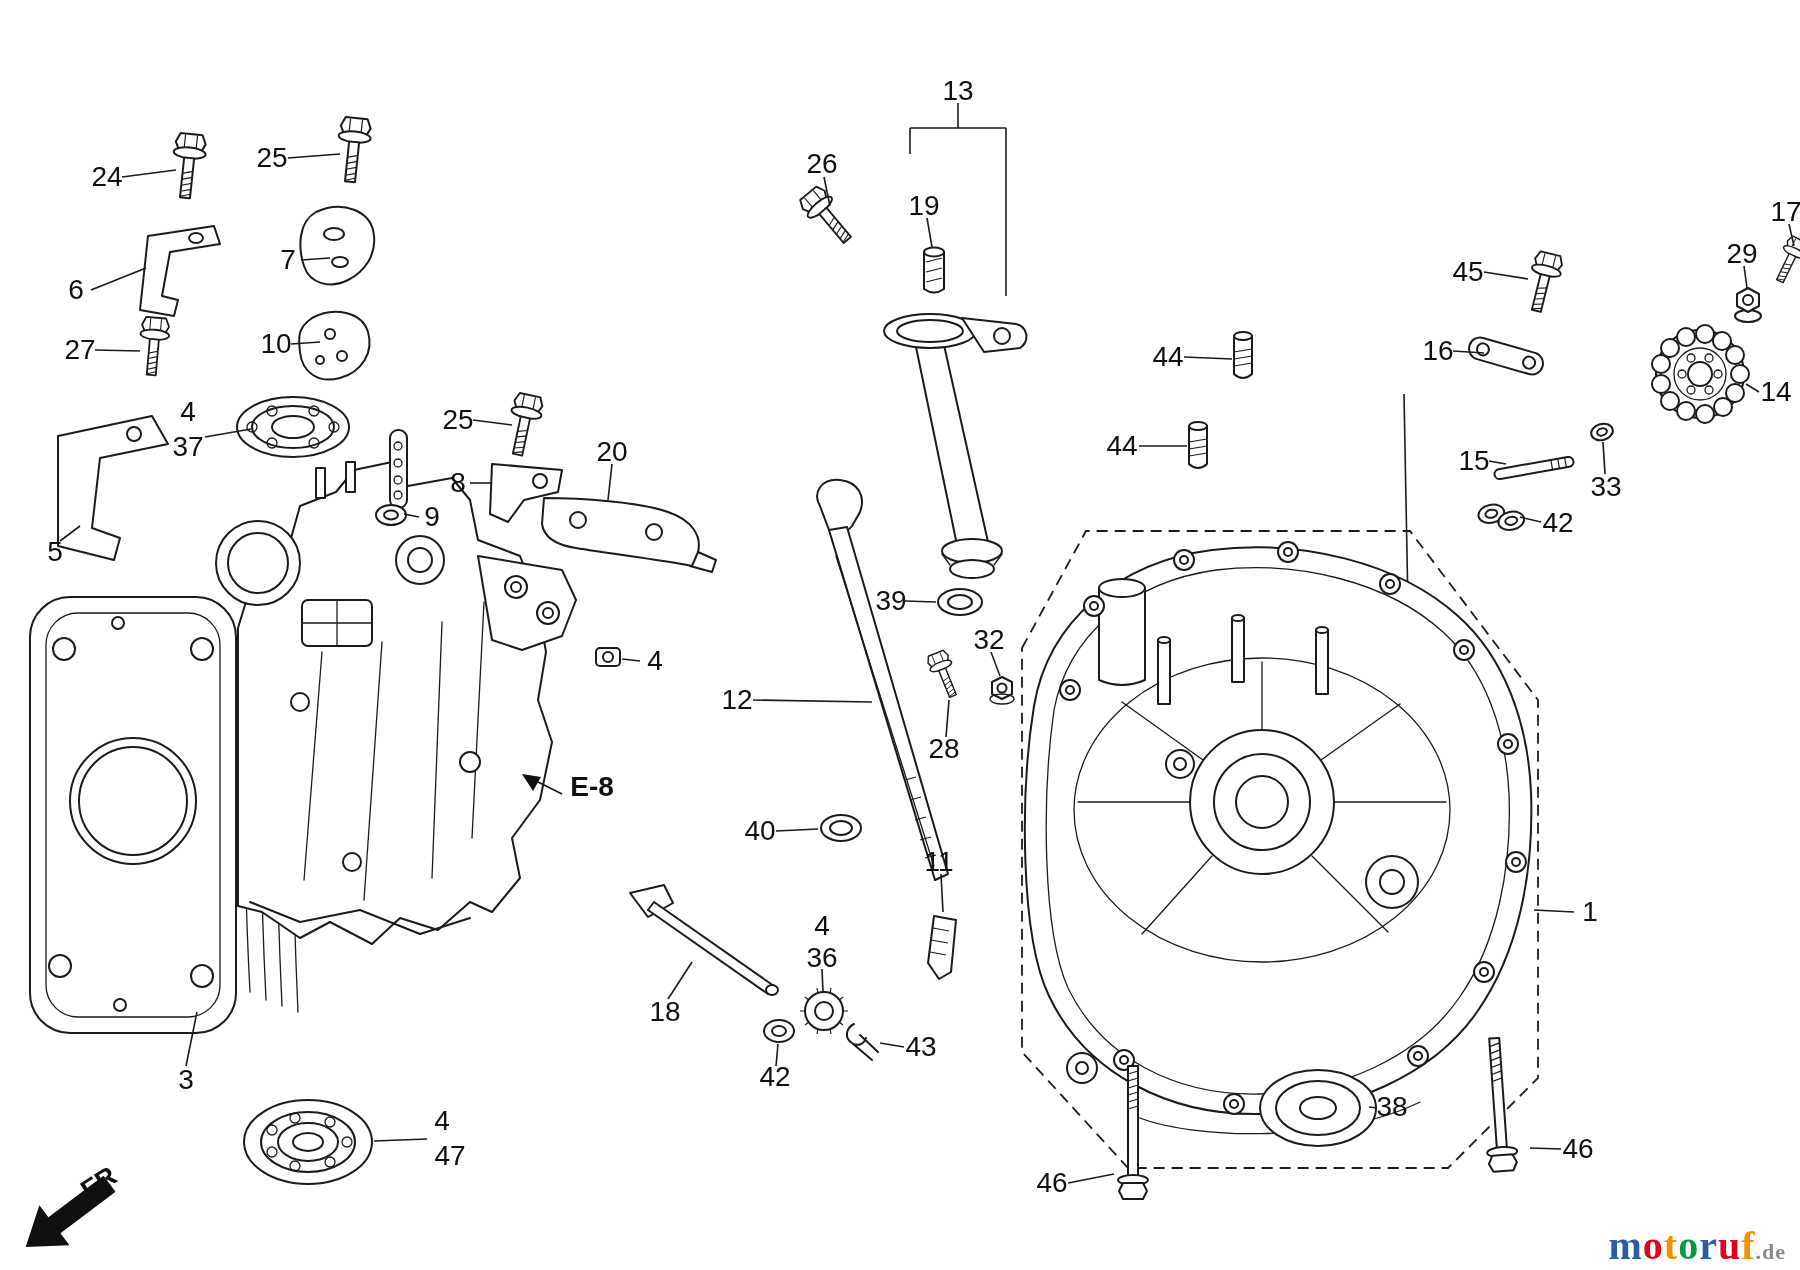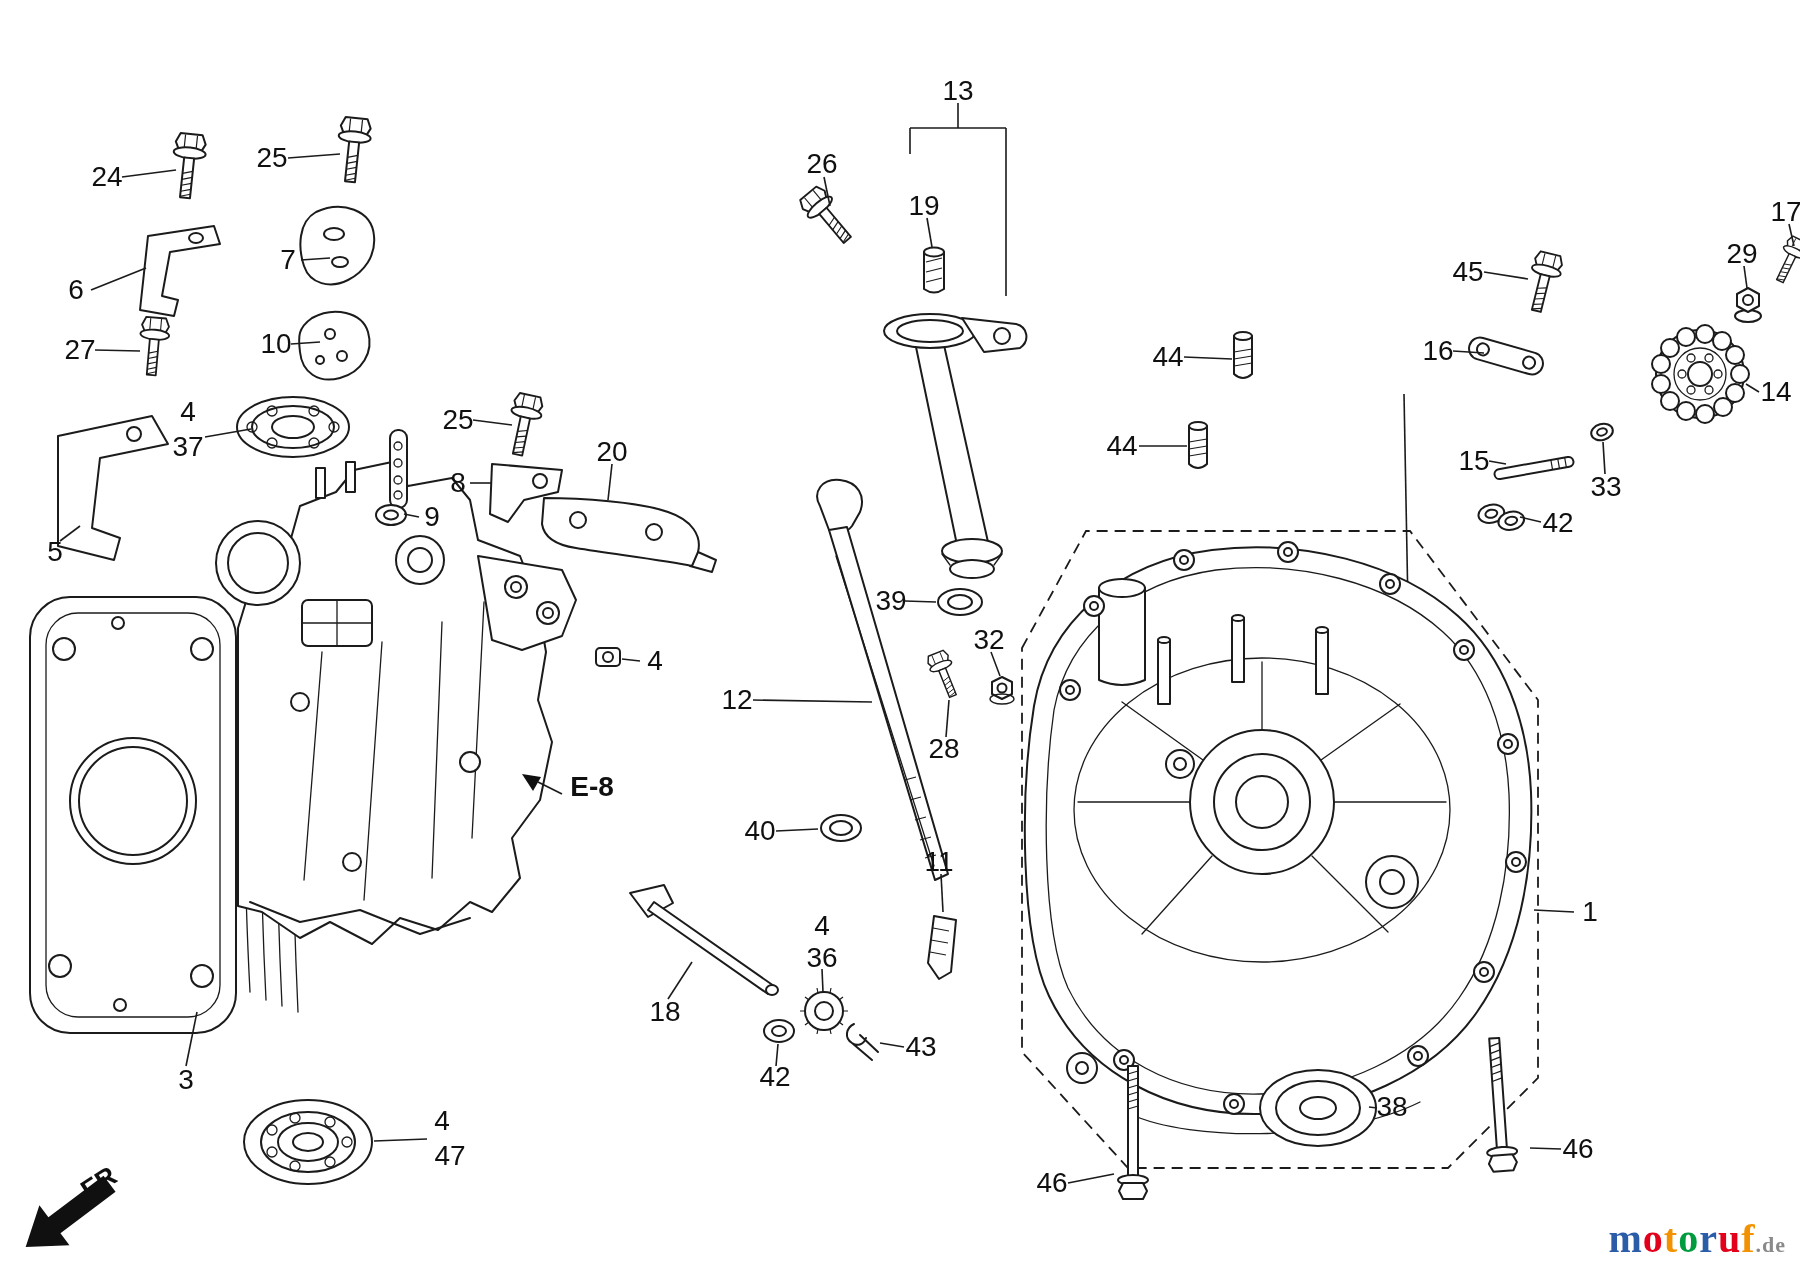--- a/index.html
+++ b/index.html
@@ -8,21 +8,21 @@
   svg{display:block;}
   .p   {fill:#ffffff;stroke:#1b1b1b;stroke-width:2;stroke-linejoin:round;stroke-linecap:round;}
   .ln  {fill:none;stroke:#1b1b1b;stroke-width:2;stroke-linejoin:round;stroke-linecap:round;}
   .thin{stroke-width:1.3;}
   .thin2{fill:none;stroke:#1b1b1b;stroke-width:1.2;}
   .leader{fill:none;stroke:#1b1b1b;stroke-width:1.6;}
   .dash{fill:none;stroke:#1b1b1b;stroke-width:1.8;stroke-dasharray:11 7;}
   text.lbl{font-family:"Liberation Sans",sans-serif;font-size:28px;fill:#101010;}
   text.bold{font-weight:bold;}
   text.fr{font-family:"Liberation Sans",sans-serif;font-size:27px;font-weight:bold;fill:#101010;}
-  .logo{position:absolute;right:14px;bottom:11px;font-family:"Liberation Serif",serif;
+  .logo{position:absolute;right:14px;bottom:4px;font-family:"Liberation Serif",serif;
         font-weight:bold;font-size:40px;letter-spacing:1px;line-height:1;}
   .logo .de{font-size:22px;font-weight:bold;}
 </style>
 </head>
 <body>
 
 <div class="stage">
 <svg width="1800" height="1270" viewBox="0 0 1800 1270">
 
 <defs>

